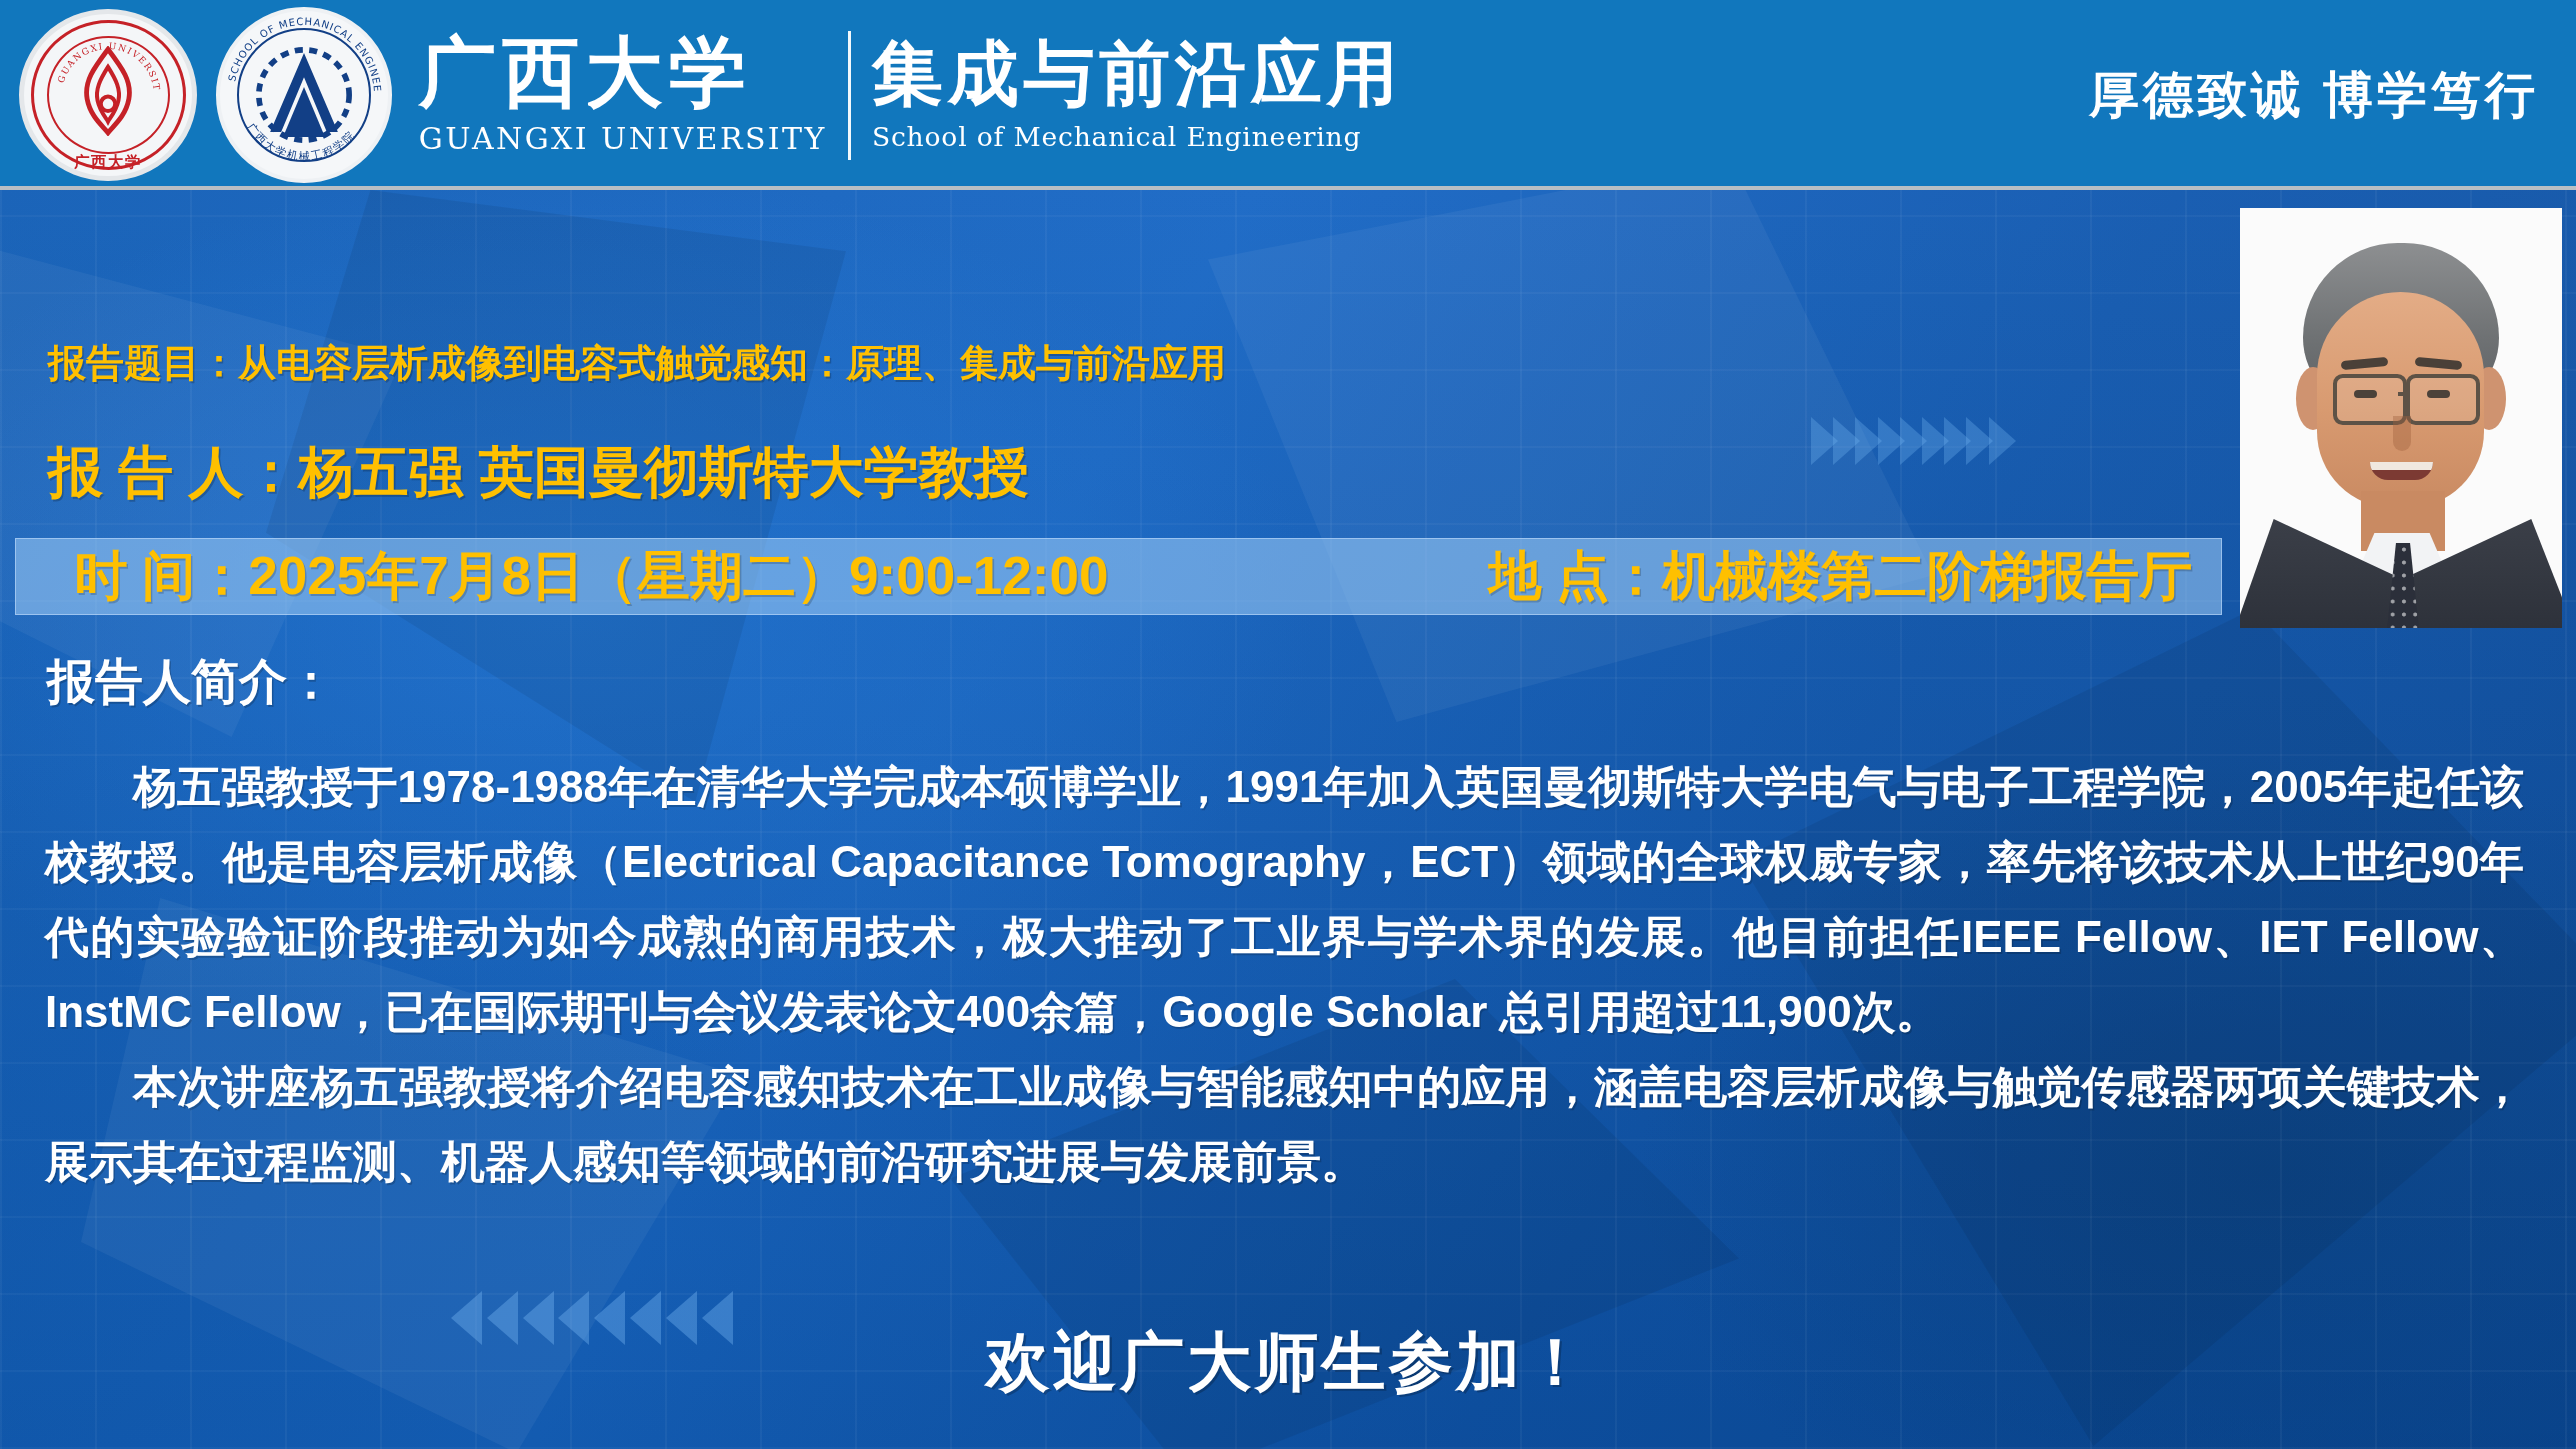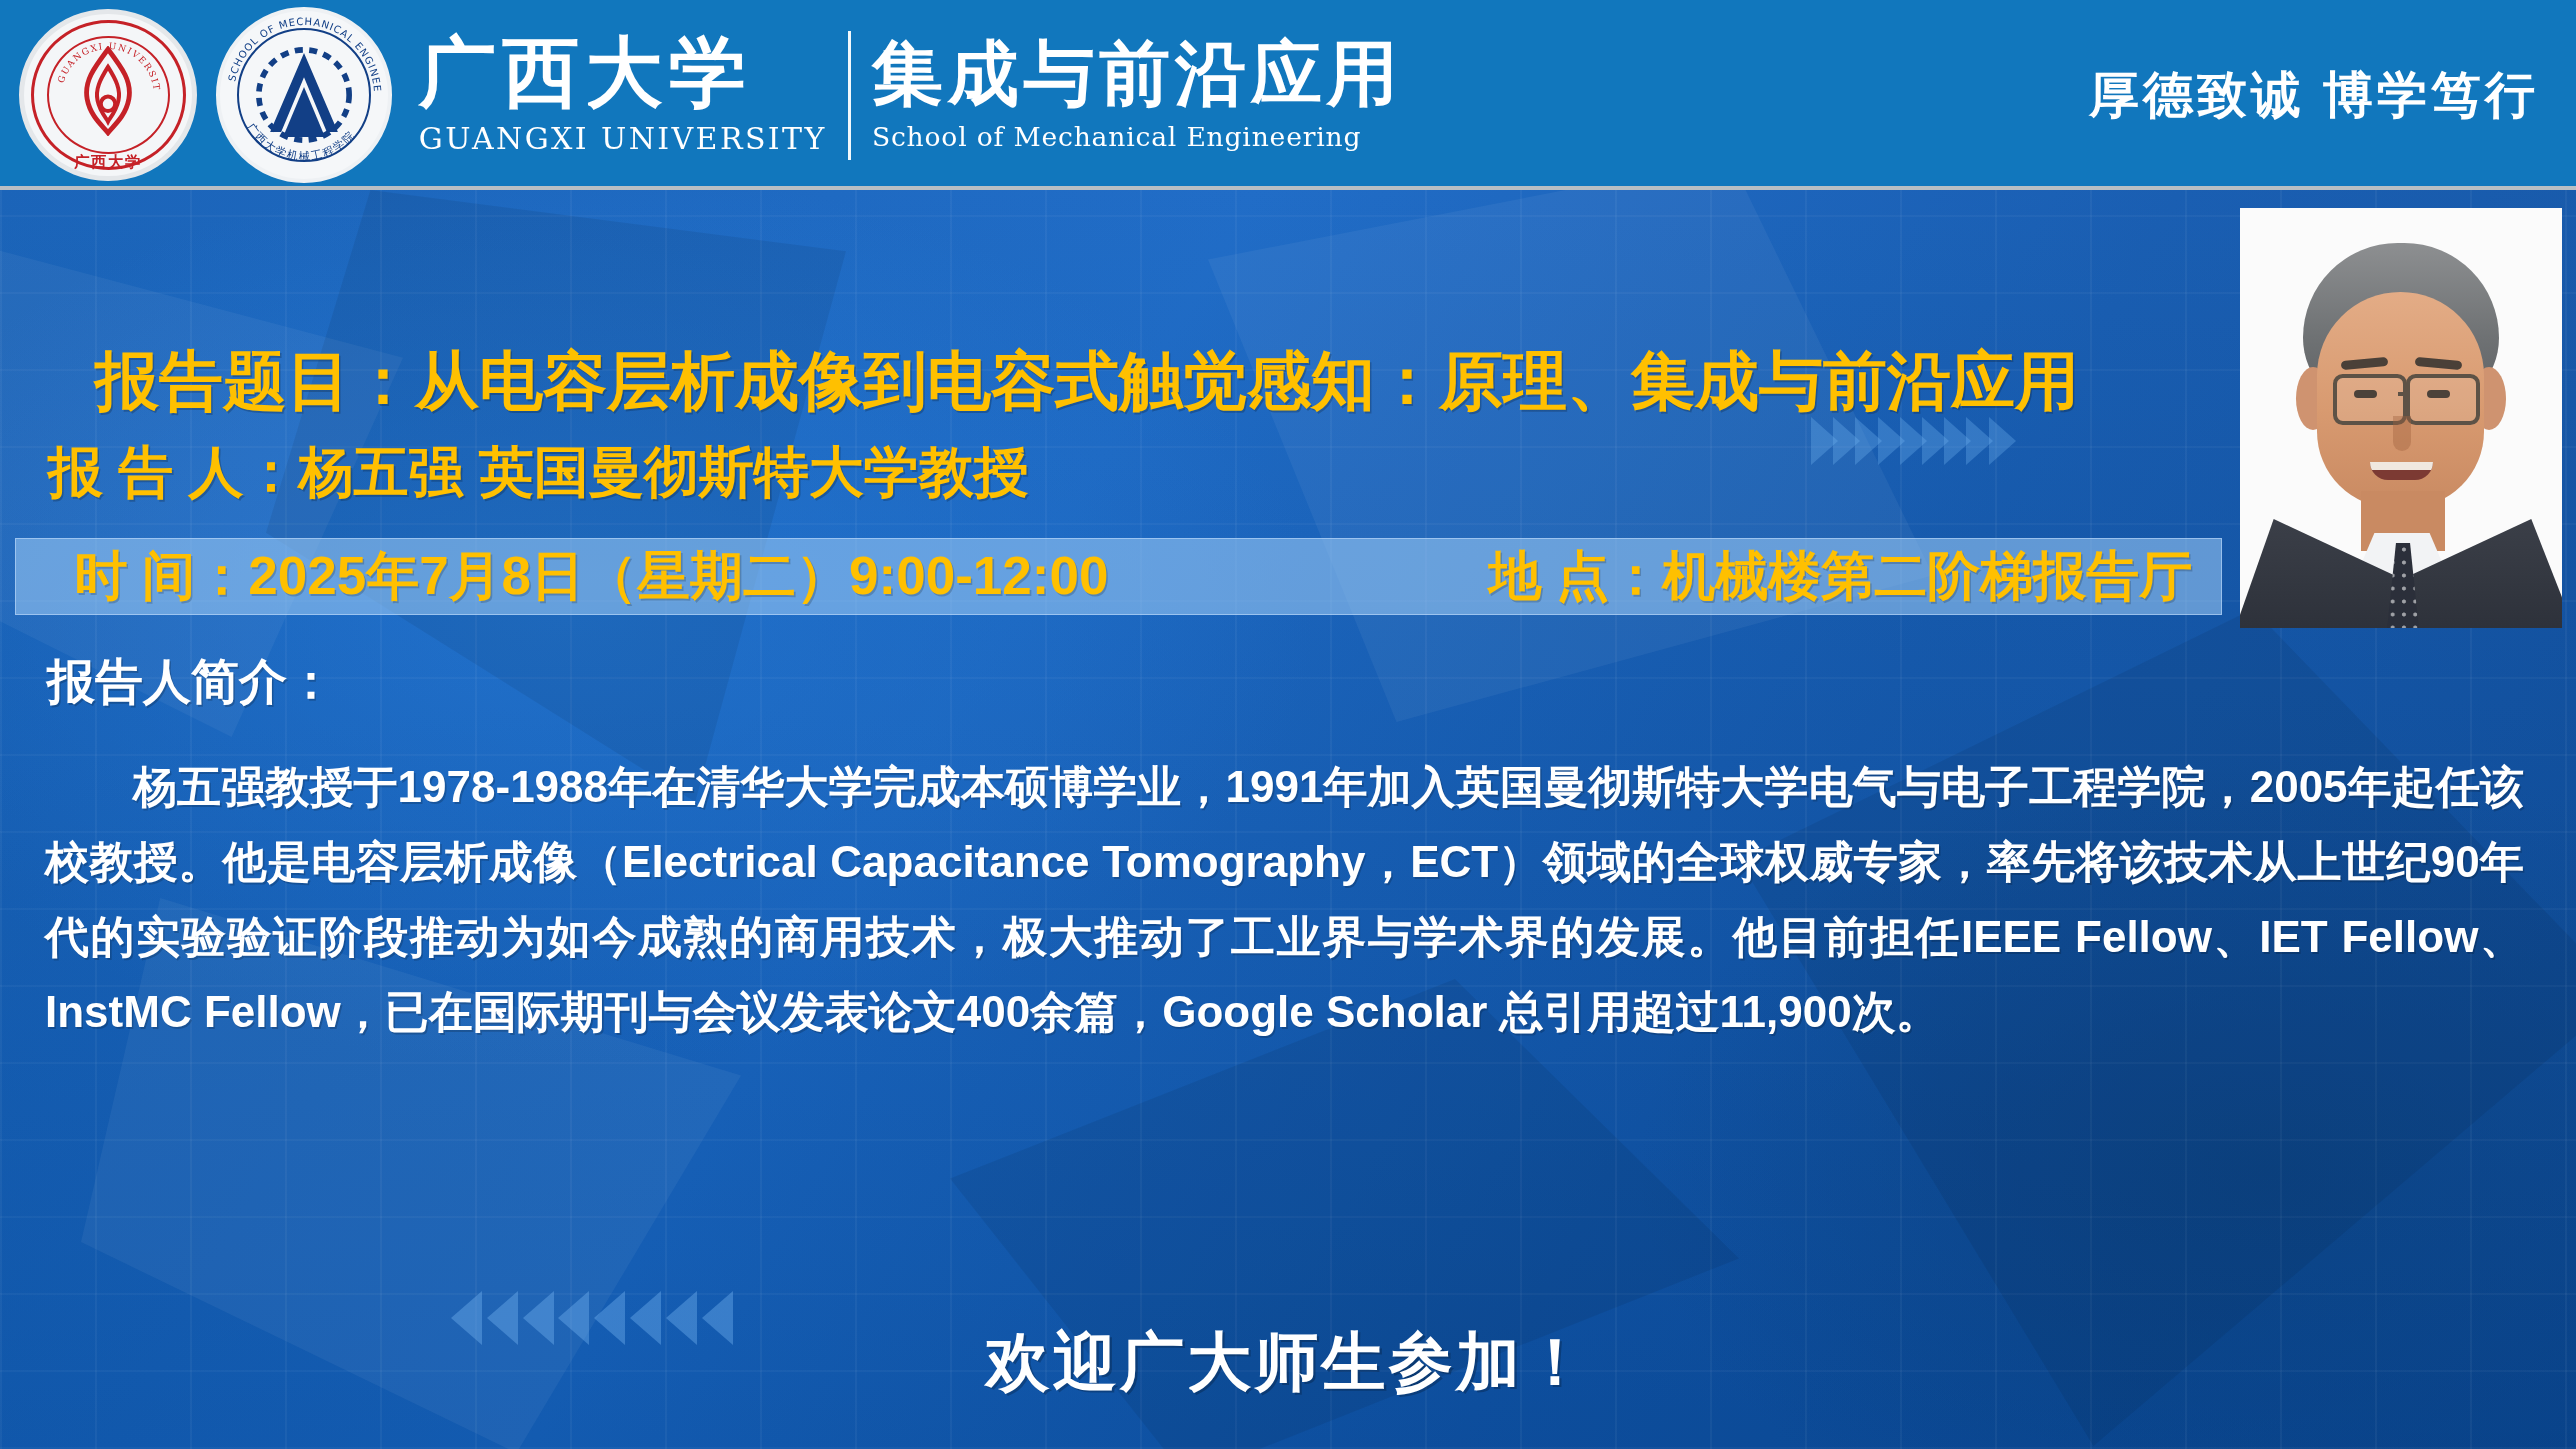--- a/index.html
+++ b/index.html
@@ -91,21 +91,21 @@
   .chev-l{border-top:27px solid transparent;border-bottom:27px solid transparent;
           border-right:31px solid rgba(120,185,245,.38);margin-right:4.8px;}
 
   
   #title{position:absolute;left:0;top:213px;width:2238px;text-align:center;
     color:#ffffff;font-size:69px;font-weight:bold;letter-spacing:24px;
     text-shadow:2.4px 2.4px 0 rgba(0,0,0,.22);}
 
   .info-line{position:absolute;color:#FFC000;font-weight:bold;white-space:nowrap;
     text-shadow:1.6px 1.6px 0 rgba(0,0,0,.20);}
-  #line-title{left:48px;top:338px;font-size:64px;margin-left:47px;}
+  #line-title{left:48px;top:338px;font-size:38px;}
   #line-speaker{left:48px;top:436px;font-size:55px;}
 
   #band{position:absolute;left:14.5px;top:538px;width:2207px;height:77px;
     background:rgba(160,205,248,.55);border:1.6px solid rgba(200,225,255,.55);
     box-sizing:border-box;}
   #band .bt{position:absolute;top:50%;transform:translateY(-50%);
     color:#FFC000;font-weight:bold;font-size:53px;white-space:nowrap;
     text-shadow:1.6px 1.6px 0 rgba(0,0,0,.18);margin-left:24px;}
   #band-time{left:35px;}
   #band-place{left:1449px;}
@@ -283,20 +283,21 @@
     </div>
     <div class="bt" id="band-place">
       <span>地   点：</span><span>机械楼第二阶梯报告厅</span>
     </div>
   </div>
 
   <div id="bio-head">报告人简介：</div>
 
   <div id="bio">
     <p>杨五强教授于1978-1988年在清华大学完成本硕博学业，1991年加入英国曼彻斯特大学电气与电子工程学院，2005年起任该校教授。他是电容层析成像（Electrical Capacitance Tomography，ECT）领域的全球权威专家，率先将该技术从上世纪90年代的实验验证阶段推动为如今成熟的商用技术，极大推动了工业界与学术界的发展。他目前担任IEEE Fellow、IET Fellow、InstMC Fellow，已在国际期刊与会议发表论文400余篇，Google Scholar 总引用超过11,900次。</p>
+    <p>本次讲座杨五强教授将介绍电容感知技术在工业成像与智能感知中的应用，涵盖电容层析成像与触觉传感器两项关键技术，展示其在过程监测、机器人感知等领域的前沿研究进展与发展前景。</p>
   </div>
 
   <div id="welcome">欢迎广大师生参加！</div>
 
   <div id="portrait">
     <div class="pt-photo">
       <div class="pt-hair"></div>
       <div class="pt-ear-l"></div>
       <div class="pt-ear-r"></div>
       <div class="pt-face"></div>

